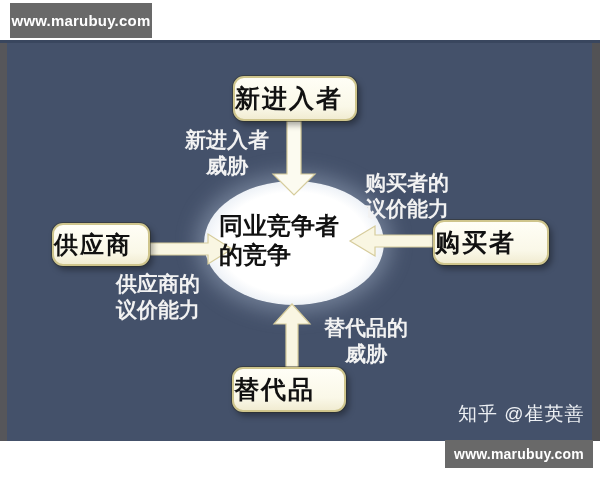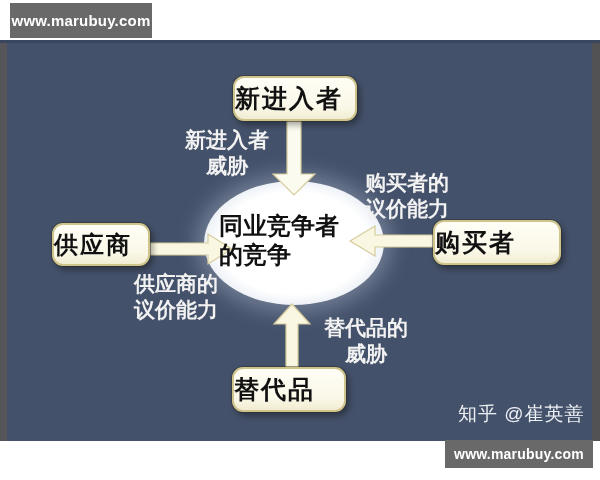--- a/index.html
+++ b/index.html
@@ -46,35 +46,35 @@
   .node {
     position:absolute;
     background:linear-gradient(180deg,#fffef6 0%,#faf8e8 70%,#f1ecd2 100%);
     border:2px solid #cfc58c; border-radius:11px;
     box-shadow:0 0 0 1px rgba(45,45,30,0.45), 3px 4px 6px rgba(0,0,0,0.35);
     display:flex; align-items:center; 
     color:#111111; font-weight:bold; font-size:25px; letter-spacing:2px;
   }
   .node-top    { left:233px; top:33px;  width:124px; height:45px; }
   .node-left   { left:52px;  top:180px; width:98px;  height:43px; font-size:24px; }
-  .node-right  { left:433px; top:177px; width:128px; height:45px; }
+  .node-right  { left:433px; top:177px; width:116px; height:45px; }
   .node-bottom { left:232px; top:324px; width:114px; height:45px; }
 
   
   .arrow { position:absolute; }
   .arrow svg { display:block; }
 
   
   .flabel {
     position:absolute; color:#f2f2f2; font-weight:bold;
     font-size:21px; line-height:26px; text-align:center;
   }
   .flabel span { display:block; }
   .flabel-top    { left:162px; top:84px;  width:130px; }
-  .flabel-left   { left:98px;  top:228px; width:120px;text-align:right; }
+  .flabel-left   { left:98px;  top:228px; width:120px; }
   .flabel-right  { left:360px; top:127px; width:94px; }
   .flabel-bottom { left:306px; top:260px; width:120px;margin-top:12px; }
 
   .attribution {
     position:absolute; left:458px; top:358px;
     color:#eceff3; font-size:19px; letter-spacing:1px;text-align:right;
   }
 </style>
 </head>
 <body>

